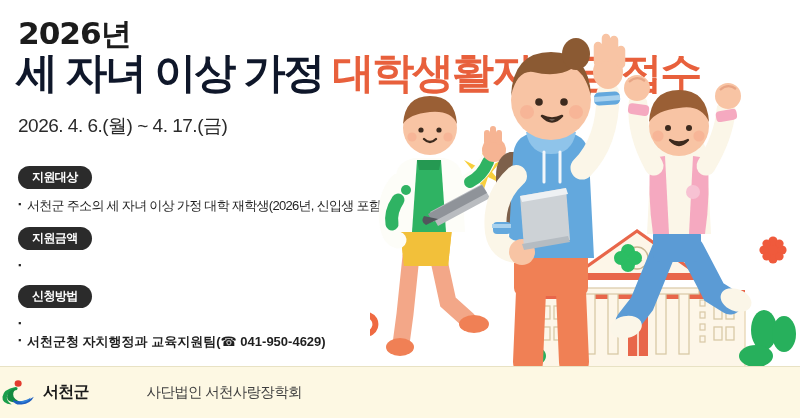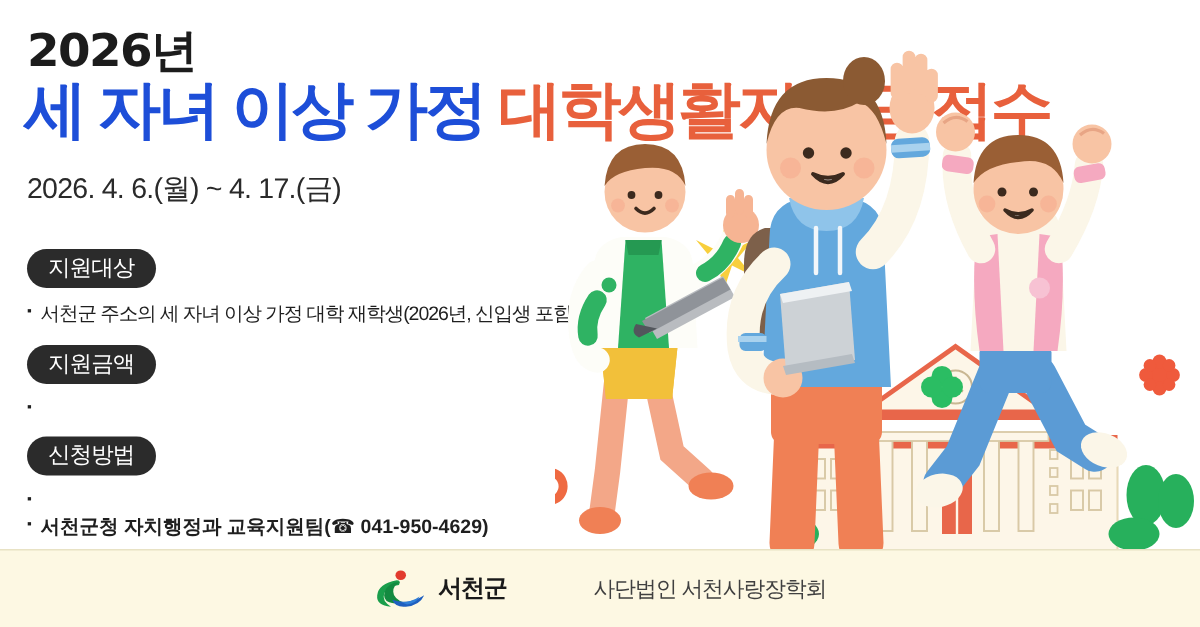--- a/index.html
+++ b/index.html
@@ -39,21 +39,21 @@
     position: absolute;
     left: 16px;
     top: 52px;
     white-space: nowrap;
     font-size: 42px;
     font-weight: 700;
     letter-spacing: -2.2px;
     line-height: 1;
     font-family: "Liberation Sans", sans-serif;
   }
-  .headline-main .seg-green { color: #1d4ed8; }
+  .headline-main .seg-green { color: #0f172a; }
   .headline-main .seg-orange { color: #e8603c; }
 
   .date-range {
     position: absolute;
     left: 18px;
     top: 113px;
     font-size: 19px;
     font-weight: 400;
     letter-spacing: -0.5px;
     color: #2a2a2a;
@@ -67,22 +67,22 @@
     width: 400px;
   }
 
   .info-block { margin-bottom: 11px; }
   .info-block:last-child { margin-bottom: 12px; }
 
   .pill {
     display: inline-block;
     background: #2b2b2b;
     color: #ffffff;
-    font-size: 15px;
-    font-weight: 400;
+    font-size: 12px;
+    font-weight: 700;
     letter-spacing: -0.6px;
     padding: 5px 14px 6px 14px;
     border-radius: 14px;
     line-height: 1;
   }
 
   .bullet-list { margin-top: 7px; }
 
   .bullet-row {
     display: flex;
@@ -119,21 +119,21 @@
   .footer {
     position: absolute;
     left: 0;
     bottom: 0;
     width: 800px;
     height: 52px;
     background: #fdf8e3;
     border-top: 1px solid #e8e2c4;
     display: flex;
     align-items: center;
-    justify-content: center;
+    justify-content: flex-start;
     gap: 58px;
   }
 
   .brand-group {
     display: flex;
     align-items: center;
     gap: 9px;
   }
 
   .brand-mark { width: 34px; height: 26px; display: block; }

